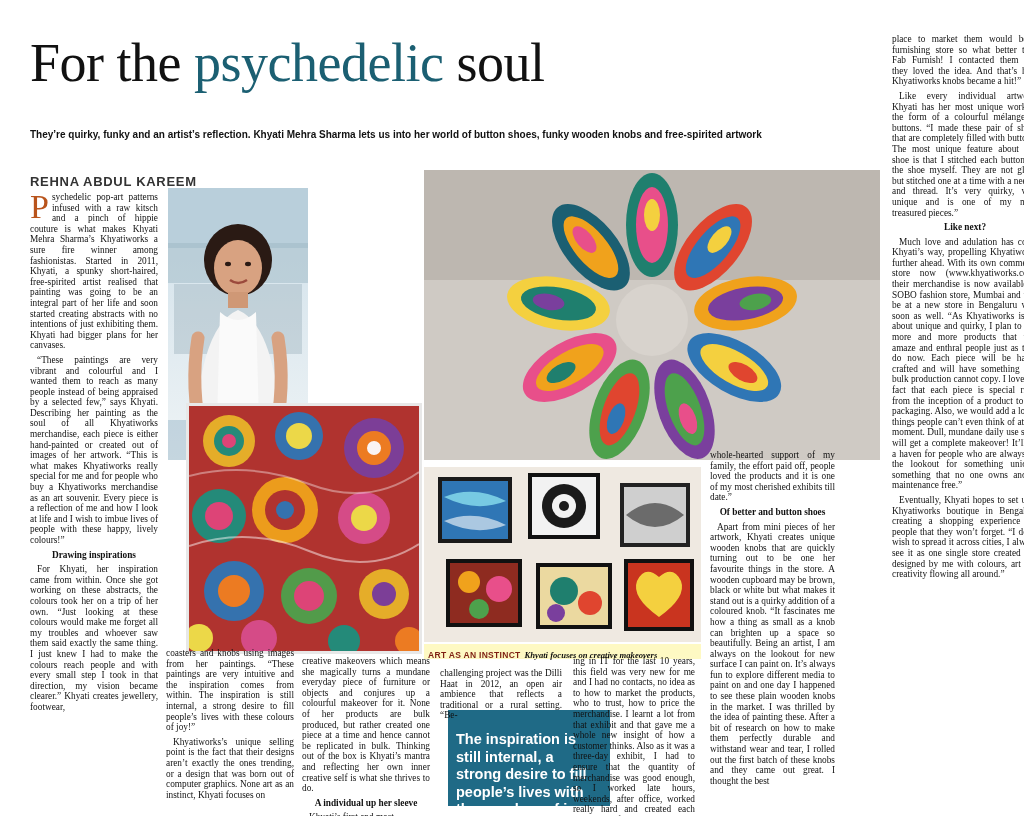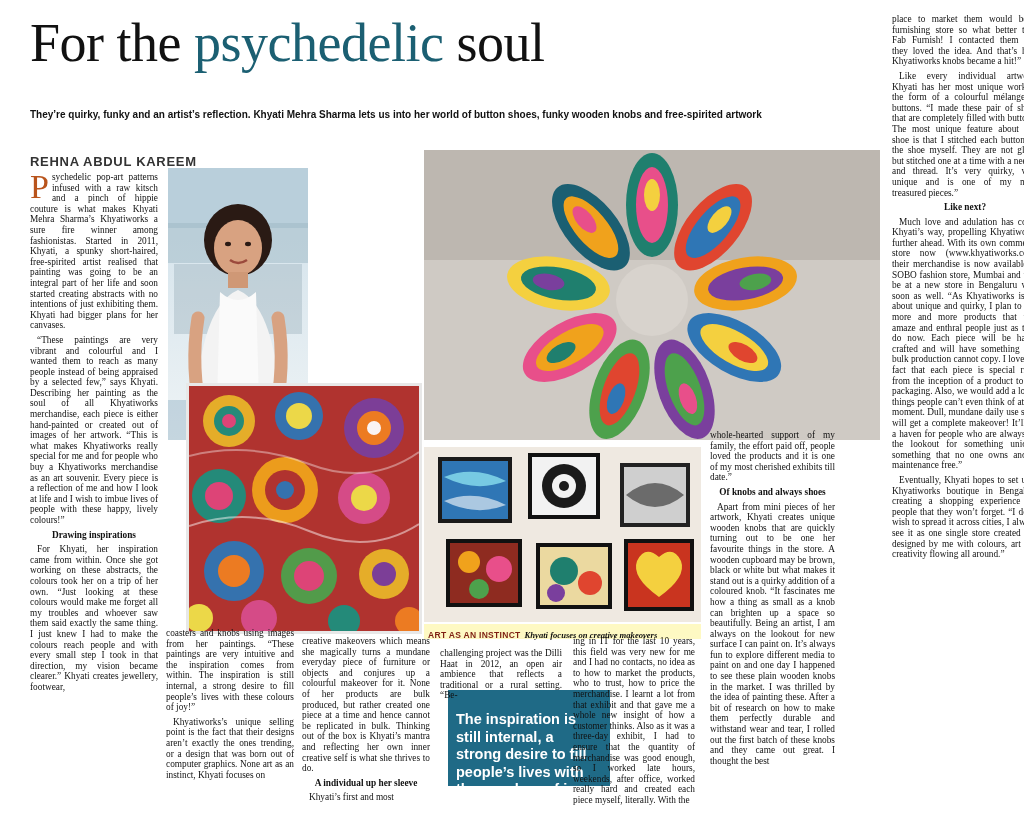--- a/index.html
+++ b/index.html
@@ -4,21 +4,21 @@
 <style>
   html,body{margin:0;padding:0;}
   body{
     width:1024px;height:816px;
     background:#ffffff;
     font-family:"Liberation Serif", serif;
     color:#1a1a1a;
     overflow:hidden;
     position:relative;
   }
-  .page{position:relative;width:1024px;height:728px;}
+  .page{position:relative;width:1024px;height:728px;margin-top:20px;}
 
   
   .headline{
     position:absolute;left:30px;top:14px;width:820px;
     font-family:"Liberation Serif", serif;
     font-size:54px;line-height:58px;font-weight:400;
     letter-spacing:-0.5px;
     color:#111;
   }
   .headline .accent{color:#1b5f72;}
@@ -297,21 +297,21 @@
   <div class="col" style="left:440px;top:648px;width:122px;">
     <p class="noind">challenging project was the Dilli Haat in 2012, an open air ambience that reflects a traditional or a rural setting. “Be-</p>
   </div>
 
   <div class="col" style="left:573px;top:636px;width:122px;">
     <p class="noind">ing in IT for the last 10 years, this field was very new for me and I had no contacts, no idea as to how to market the products, who to trust, how to price the merchandise. I learnt a lot from that exhibit and that gave me a whole new insight of how a customer thinks. Also as it was a three-day exhibit, I had to ensure that the quantity of merchandise was good enough, so I worked late hours, weekends, after office, worked really hard and created each piece myself, literally. With the</p>
   </div>
 
   <div class="col" style="left:710px;top:430px;width:125px;">
     <p class="noind">whole-hearted support of my family, the effort paid off, people loved the products and it is one of my most cherished exhibits till date.”</p>
-    <p class="noind subhead" style="text-align:center">Of knobs and always shoes</p>
+    <p class="noind subhead" style="text-align:center">Of better and button shoes</p>
     <p>Apart from mini pieces of her artwork, Khyati creates unique wooden knobs that are quickly turning out to be one her favourite things in the store. A wooden cupboard may be brown, black or white but what makes it stand out is a quirky addition of a coloured knob. “It fascinates me how a thing as small as a knob can brighten up a space so beautifully. Being an artist, I am always on the lookout for new surface I can paint on. It’s always fun to explore different media to paint on and one day I happened to see these plain wooden knobs in the market. I was thrilled by the idea of painting these. After a bit of research on how to make them perfectly durable and withstand wear and tear, I rolled out the first batch of these knobs and they came out great. I thought the best</p>
   </div>
 
   <div class="col" style="left:892px;top:14px;width:146px;">
     <p class="noind">place to market them would be a furnishing store so what better than Fab Furnish! I contacted them and they loved the idea. And that’s how Khyatiworks knobs became a hit!”</p>
     <p>Like every individual artwork, Khyati has her most unique work in the form of a colourful mélange of buttons. “I made these pair of shoes that are completely filled with buttons! The most unique feature about this shoe is that I stitched each button on the shoe myself. They are not glued but stitched one at a time with a needle and thread. It’s very quirky, very unique and is one of my most treasured pieces.”</p>
     <p class="noind subhead" style="text-align:center">Like next?</p>
     <p>Much love and adulation has come Khyati’s way, propelling Khyatiworks further ahead. With its own commerce store now (www.khyatiworks.com) their merchandise is now available at SOBO fashion store, Mumbai and will be at a new store in Bengaluru very soon as well. “As Khyatiworks is all about unique and quirky, I plan to add more and more products that will amaze and enthral people just as they do now. Each piece will be hand-crafted and will have something that bulk production cannot copy. I love the fact that each piece is special right from the inception of a product to the packaging. Also, we would add a lot of things people can’t even think of at the moment. Dull, mundane daily use stuff will get a complete makeover! It’ll be a haven for people who are always on the lookout for something unique, something that no one owns and is maintenance free.”</p>
     <p>Eventually, Khyati hopes to set up a Khyatiworks boutique in Bengaluru creating a shopping experience for people that they won’t forget. “I don’t wish to spread it across cities, I always see it as one single store created and designed by me with colours, art and creativity flowing all around.”</p>
   </div>

